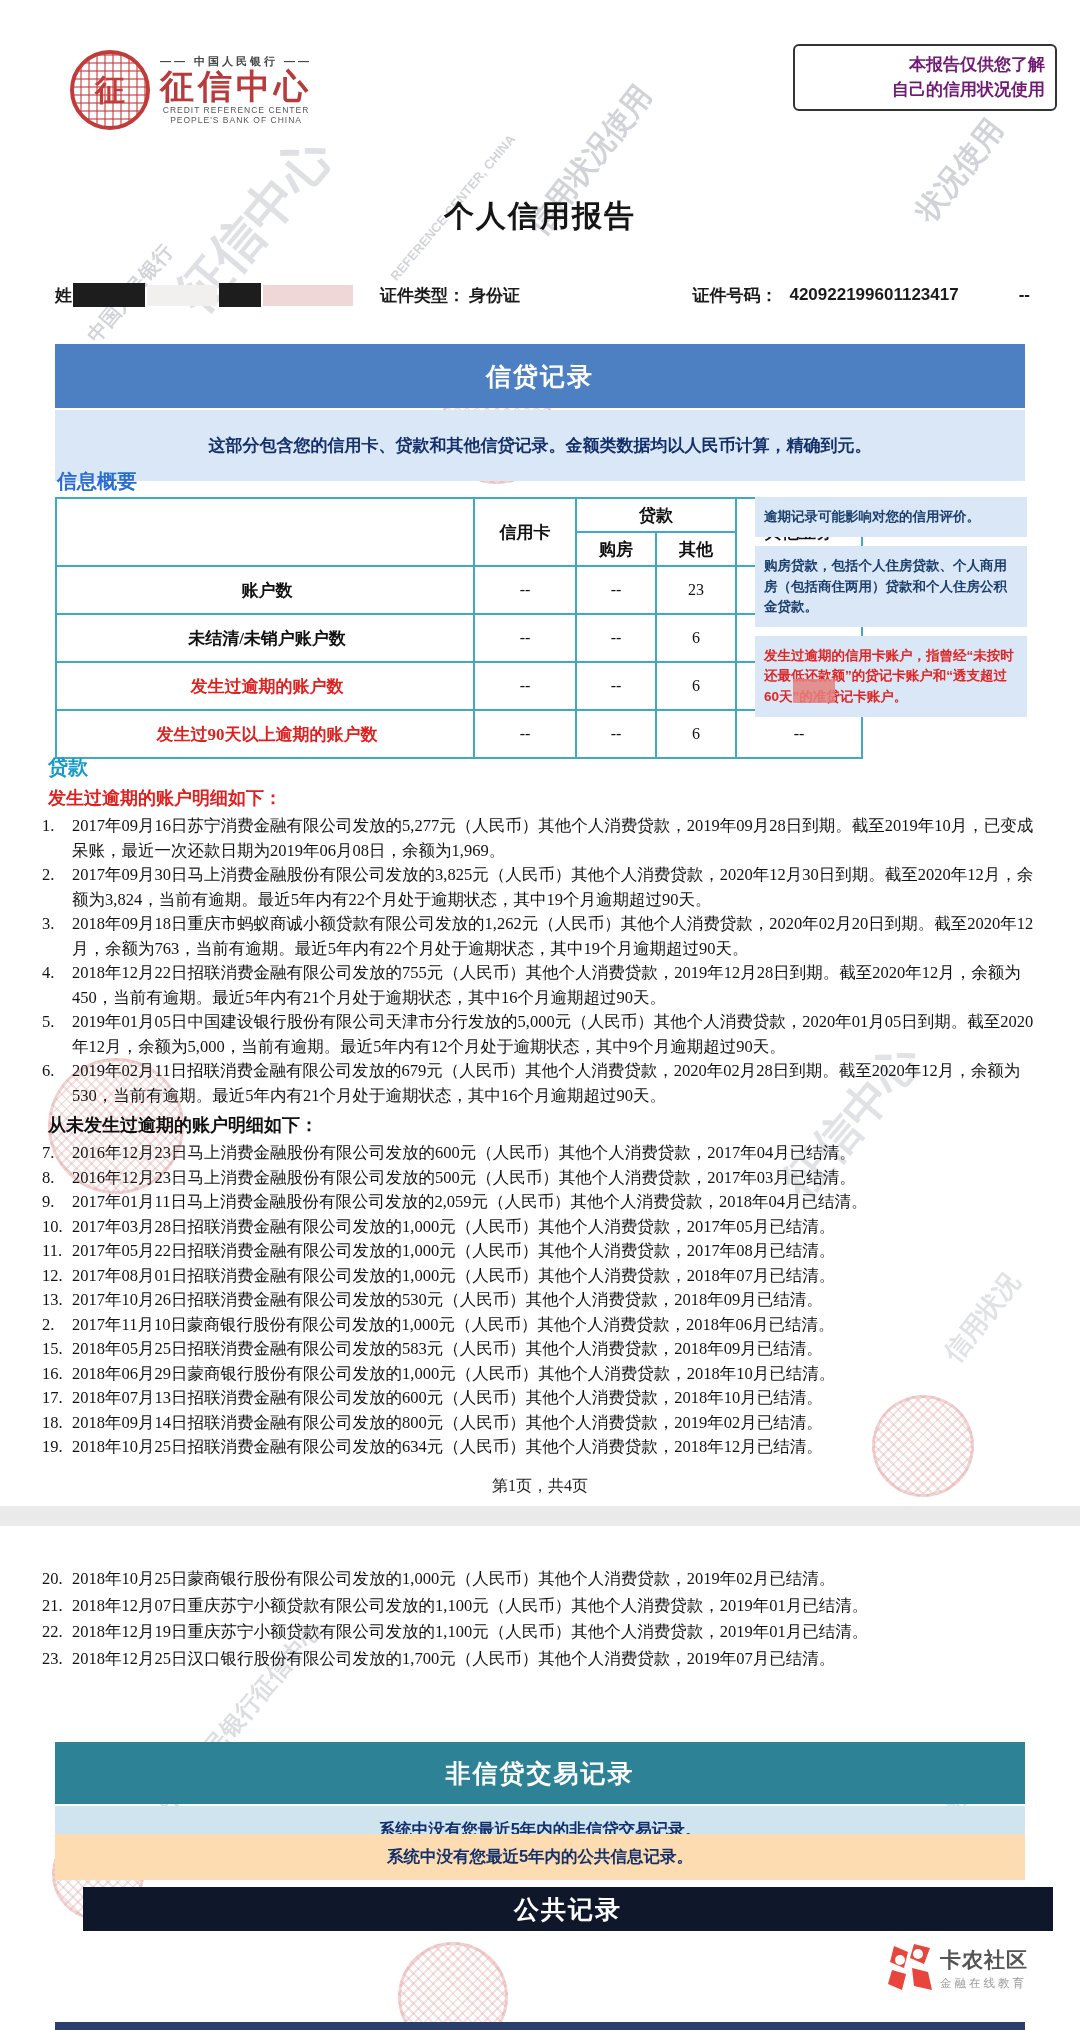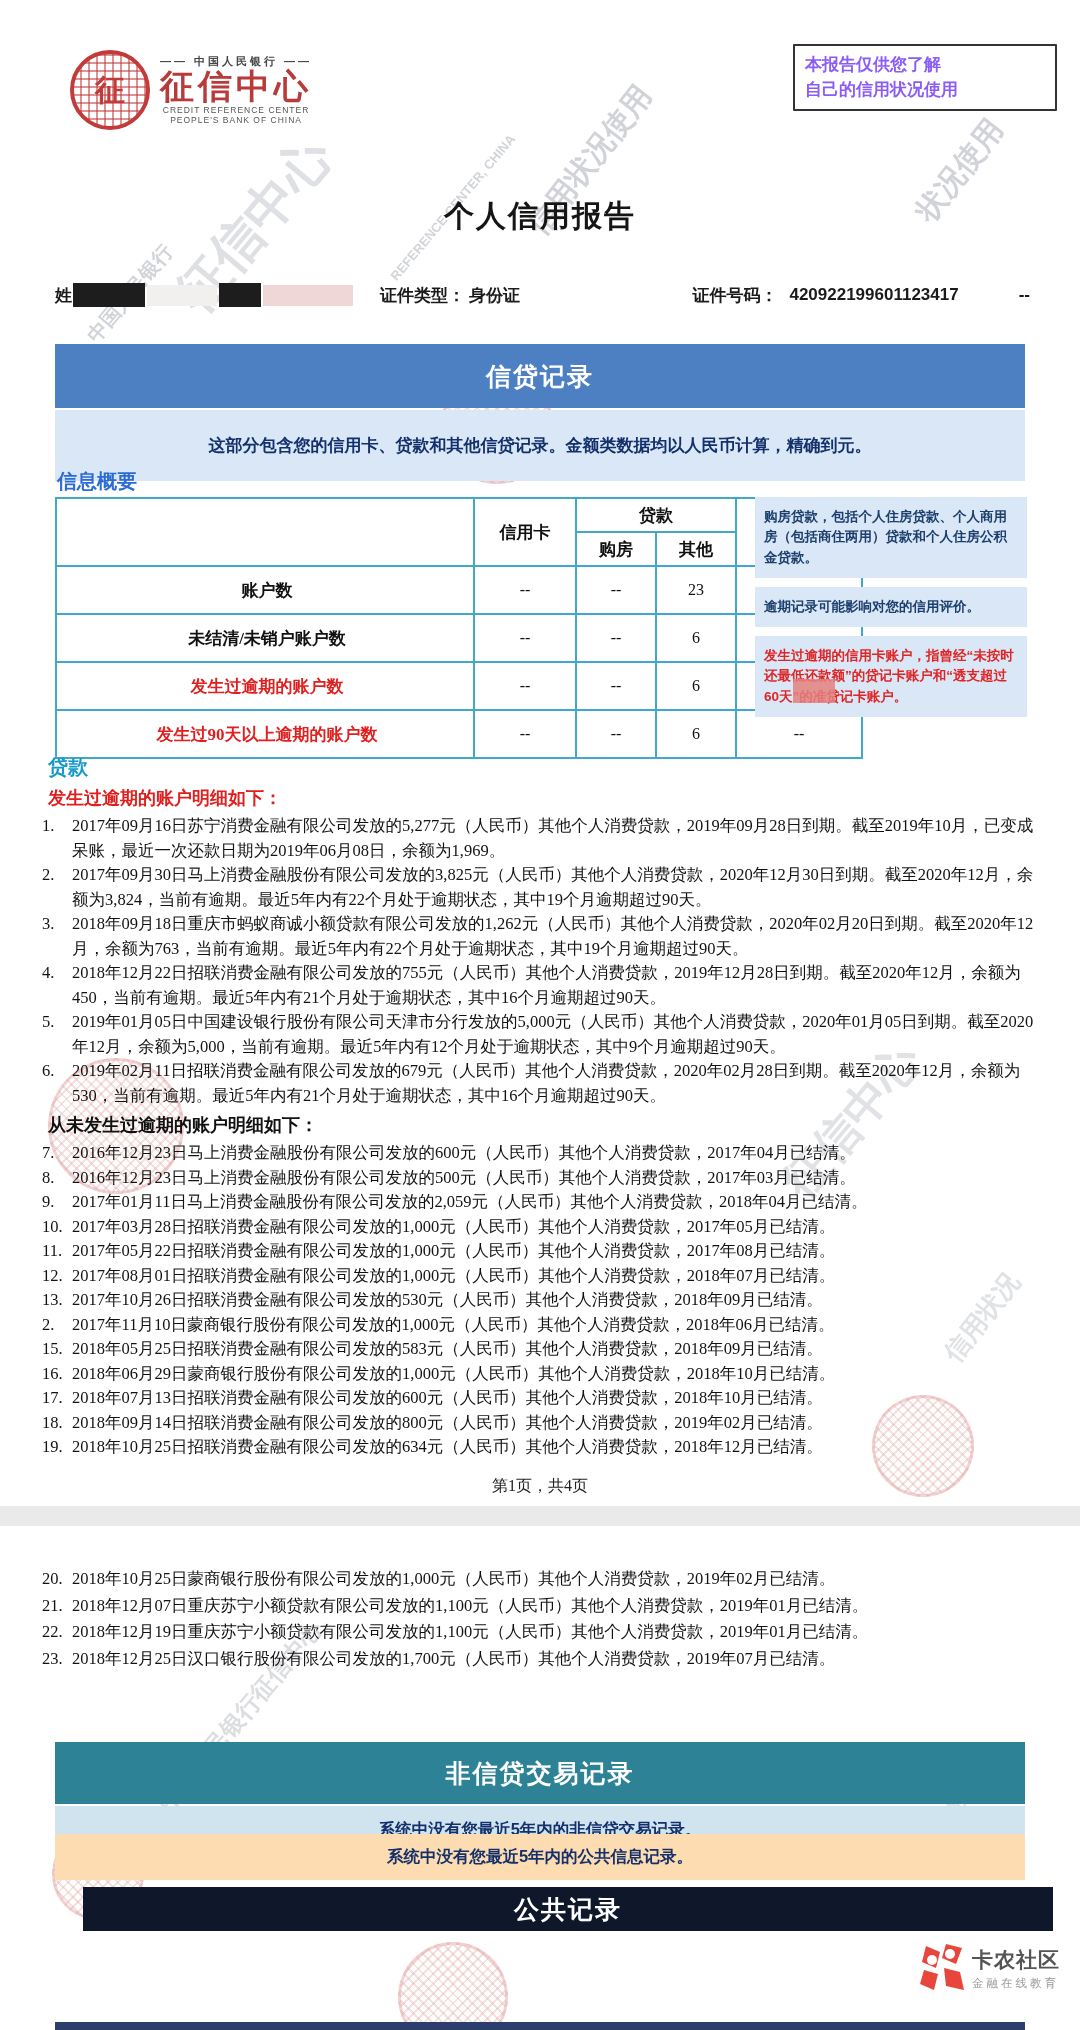--- a/index.html
+++ b/index.html
@@ -10,22 +10,22 @@
   .logo-wrap{left:70px;top:40px;width:320px;height:100px;display:flex;align-items:center;}
   .logo-seal{width:72px;height:72px;border:4px solid #c23b3b;border-radius:50%;position:relative;flex:0 0 auto;
              display:flex;align-items:center;justify-content:center;color:#c23b3b;font-weight:bold;font-size:30px;
              background:
                repeating-linear-gradient(0deg,transparent 0 6px,rgba(194,59,59,.55) 6px 8px),
                repeating-linear-gradient(90deg,transparent 0 6px,rgba(194,59,59,.55) 6px 8px);}
   .logo-txt{margin-left:10px;text-align:center;}
   .logo-top{font-size:11px;color:#444;font-weight:bold;letter-spacing:3px;}
   .logo-cn{font-size:34px;font-weight:bold;color:#b93a3a;letter-spacing:4px;line-height:1.05;}
   .logo-en{font-size:8.5px;color:#555;letter-spacing:1px;line-height:1.25;}
-  .notice-box{left:793px;top:44px;width:240px;border:2px solid #333;border-radius:1px;padding:7px 10px;
-              font-weight:bold;font-size:17px;text-align:left;line-height:1.45;color:#8b5cf6;background:rgba(255,255,255,.75);}
+  .notice-box{left:793px;top:44px;width:240px;border:2px solid #333;border-radius:6px;padding:7px 10px;
+              font-weight:bold;font-size:17px;text-align:right;line-height:1.45;color:#701a75;background:rgba(255,255,255,.75);}
   
   .doc-title{left:0;top:196px;width:1080px;text-align:center;font-size:30px;font-weight:bold;color:#151515;letter-spacing:2px;}
   .info-line{left:55px;width:975px;height:26px;font-size:17px;font-weight:bold;color:#1b1b1b;display:flex;align-items:center;}
   .info-l1{top:256px;} .info-l2{top:282px;}
   .blk{display:inline-block;height:21px;vertical-align:middle;margin:0 1px;}
   .b-dark{background:#1d1d1d;} .b-gray{background:#d9d9d9;} .b-lite{background:#f2efef;} .b-pink{background:#efd7d7;}
   .spacer{flex:1;}
   
   .banner{left:55px;width:970px;color:#fff;font-weight:bold;text-align:center;display:flex;align-items:center;justify-content:center;letter-spacing:2px;}
   .banner-blue{top:344px;height:64px;background:#4d80c2;font-size:25px;}
@@ -62,21 +62,21 @@
   .page-band{left:0;top:1506px;width:1080px;height:20px;background:#eaeaea;}
   .loans2{left:42px;top:1566px;width:995px;}
   .loans2 ul.items li{line-height:26.5px;}
   
   .wm{position:absolute;color:#9aa0ab;opacity:.45;font-weight:bold;white-space:nowrap;pointer-events:none;}
   .seal{position:absolute;border:3px solid rgba(197,64,64,.5);border-radius:50%;opacity:.45;pointer-events:none;
         background:
           repeating-linear-gradient(45deg,transparent 0 5px,rgba(197,64,64,.35) 5px 7px),
           repeating-linear-gradient(-45deg,transparent 0 5px,rgba(197,64,64,.35) 5px 7px);}
   
-  .kn{left:920px;top:1942px;width:150px;display:flex;align-items:center;font-family:Liberation Serif, serif;}
+  .kn{left:888px;top:1942px;width:150px;display:flex;align-items:center;font-family:Liberation Serif, serif;}
   .kn-icon{width:46px;height:52px;flex:0 0 auto;}
   .kn-txt{margin-left:6px;}
   .kn-name{font-size:21px;font-weight:bold;color:#555;letter-spacing:1px;}
   .kn-sub{font-size:11.5px;color:#999;letter-spacing:3px;margin-top:2px;}
 </style>
 </head>
 <body>
 
 <div id="page">
 
@@ -169,22 +169,22 @@
       <td class="lbl">发生过90天以上逾期的账户数</td>
       <td>--</td>
       <td>--</td>
       <td>6</td>
       <td>--</td>
     </tr>
   </tbody>
     </table>
 
   <div class="abs notes">
+    <div class="note">逾期记录可能影响对您的信用评价。</div>
     <div class="note">购房贷款，包括个人住房贷款、个人商用房（包括商住两用）贷款和个人住房公积金贷款。</div>
-    <div class="note">逾期记录可能影响对您的信用评价。</div>
     <div class="note red">
       <span>发生过逾期的信用卡账户，指曾经“未按时还最低还款额”的贷记卡账户和“透支超过60天”的准贷记卡账户。</span>
       <span class="pink-redact"></span>
     </div>
   </div>
 
   <div class="abs loans">
     <div class="h-loan">贷款</div>
     <div class="h-overdue">发生过逾期的账户明细如下：</div>
     <ul class="items">

